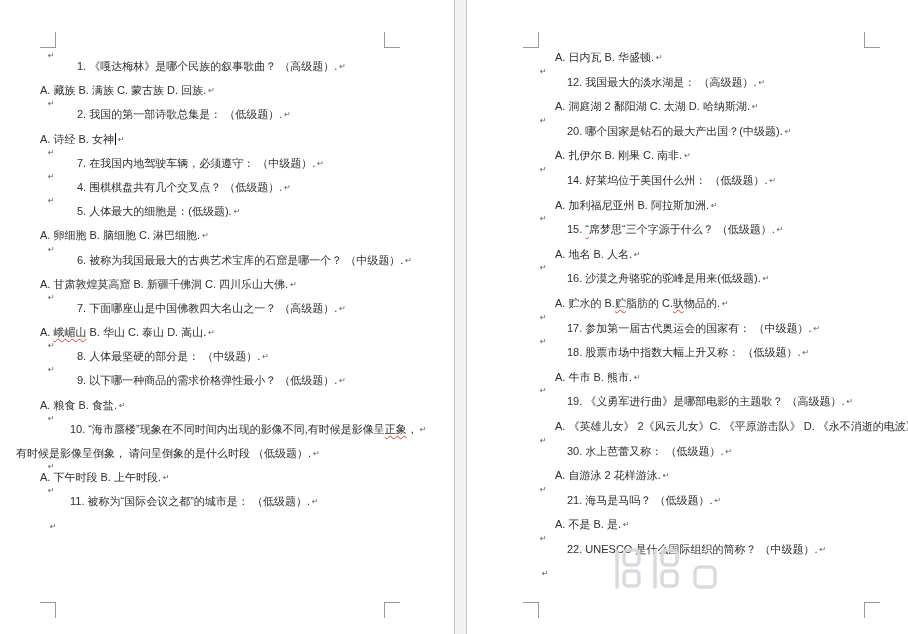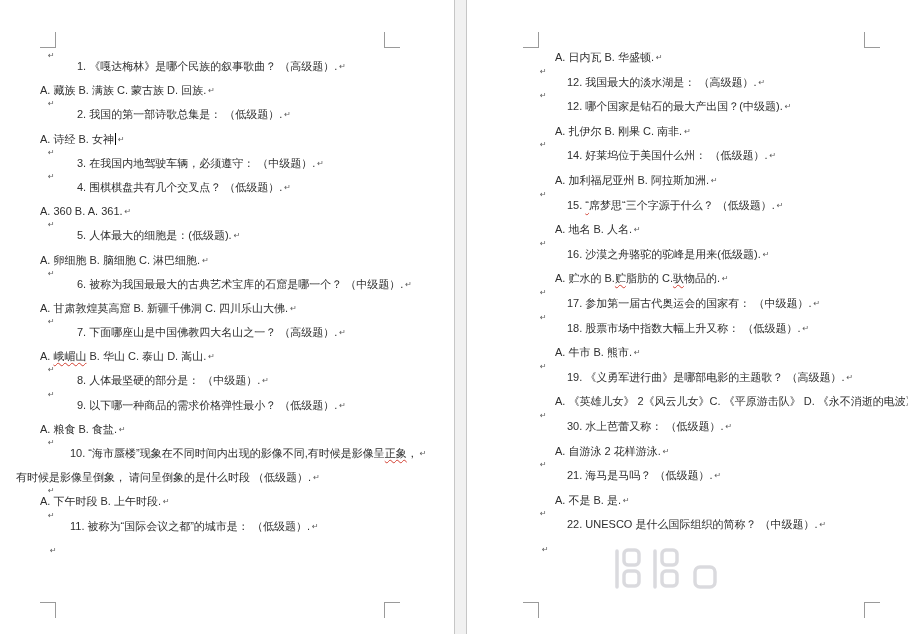--- a/index.html
+++ b/index.html
@@ -69,23 +69,22 @@
 <div class="page p-left" id="page-left">
   <div class="corner c-tl"></div>
   <div class="corner c-tr"></div>
   <div class="corner c-bl"></div>
   <div class="corner c-br"></div>
   <div class="rows">
       <div class="row k-q1"><span class="margin-pilcrow">↵</span><span>1.  《嘎达梅林》是哪个民族的叙事歌曲？ （高级题）.</span><span class="pilcrow">↵</span></div>
       <div class="row k-a"><span>A. 藏族 B. 满族 C. 蒙古族 D. 回族.</span><span class="pilcrow">↵</span></div>
       <div class="row k-q1"><span class="margin-pilcrow">↵</span><span>2.  我国的第一部诗歌总集是： （低级题）.</span><span class="pilcrow">↵</span></div>
       <div class="row k-a"><span>A. 诗经 B. 女神</span><span class="cursor"></span><span class="pilcrow">↵</span></div>
-      <div class="row k-q1"><span class="margin-pilcrow">↵</span><span>3.  在我国内地驾驶车辆，必须遵守： （中级题）.</span><span class="pilcrow">↵</span></div>
+      <div class="row k-q1"><span class="margin-pilcrow">↵</span><span>7.  在我国内地驾驶车辆，必须遵守： （中级题）.</span><span class="pilcrow">↵</span></div>
       <div class="row k-q1"><span class="margin-pilcrow">↵</span><span>4.  围棋棋盘共有几个交叉点？ （低级题）.</span><span class="pilcrow">↵</span></div>
-      <div class="row k-a"><span>A. 360 B. A. 361.</span><span class="pilcrow">↵</span></div>
       <div class="row k-q1"><span class="margin-pilcrow">↵</span><span>5.  人体最大的细胞是：(低级题).</span><span class="pilcrow">↵</span></div>
       <div class="row k-a"><span>A. 卵细胞 B. 脑细胞 C. 淋巴细胞.</span><span class="pilcrow">↵</span></div>
       <div class="row k-q1"><span class="margin-pilcrow">↵</span><span>6.  被称为我国最最大的古典艺术宝库的石窟是哪一个？ （中级题）.</span><span class="pilcrow">↵</span></div>
       <div class="row k-a"><span>A. 甘肃敦煌莫高窟 B. 新疆千佛洞 C. 四川乐山大佛.</span><span class="pilcrow">↵</span></div>
       <div class="row k-q1"><span class="margin-pilcrow">↵</span><span>7.  下面哪座山是中国佛教四大名山之一？ （高级题）.</span><span class="pilcrow">↵</span></div>
       <div class="row k-a"><span>A. </span><span class="wavy">峨嵋山</span><span> B. 华山 C. 泰山 D. 嵩山.</span><span class="pilcrow">↵</span></div>
       <div class="row k-q1"><span class="margin-pilcrow">↵</span><span>8.  人体最坚硬的部分是： （中级题）.</span><span class="pilcrow">↵</span></div>
       <div class="row k-q1"><span class="margin-pilcrow">↵</span><span>9.  以下哪一种商品的需求价格弹性最小？ （低级题）.</span><span class="pilcrow">↵</span></div>
       <div class="row k-a"><span>A. 粮食 B. 食盐.</span><span class="pilcrow">↵</span></div>
       <div class="row k-q2"><span class="margin-pilcrow">↵</span><span>10.  “海市蜃楼”现象在不同时间内出现的影像不同,有时候是影像呈</span><span class="wavy">正象</span><span>，</span><span class="pilcrow">↵</span></div>
@@ -99,21 +98,22 @@
 <div class="page-gap"></div>
 
 <div class="page p-right" id="page-right">
   <div class="corner c-tl"></div>
   <div class="corner c-tr"></div>
   <div class="corner c-bl"></div>
   <div class="corner c-br"></div>
   <div class="rows">
       <div class="row k-a"><span>A. 日内瓦 B. 华盛顿.</span><span class="pilcrow">↵</span></div>
       <div class="row k-q2"><span class="margin-pilcrow">↵</span><span>12.  我国最大的淡水湖是： （高级题）.</span><span class="pilcrow">↵</span></div>
-      <div class="row k-q2"><span class="margin-pilcrow">↵</span><span>12.  哪个国家是钻石的最大产出国？(中级题).</span><span class="pilcrow">↵</span></div>
+      <div class="row k-a"><span>A. 洞庭湖 2 鄱阳湖 C. 太湖 D. 哈纳斯湖.</span><span class="pilcrow">↵</span></div>
+      <div class="row k-q2"><span class="margin-pilcrow">↵</span><span>20.  哪个国家是钻石的最大产出国？(中级题).</span><span class="pilcrow">↵</span></div>
       <div class="row k-a"><span>A. 扎伊尔 B. 刚果 C. 南非.</span><span class="pilcrow">↵</span></div>
       <div class="row k-q2"><span class="margin-pilcrow">↵</span><span>14.  好莱坞位于美国什么州： （低级题）.</span><span class="pilcrow">↵</span></div>
       <div class="row k-a"><span>A. 加利福尼亚州 B. 阿拉斯加洲.</span><span class="pilcrow">↵</span></div>
       <div class="row k-q2"><span class="margin-pilcrow">↵</span><span>15.  </span><span class="wavy">“</span><span>席梦思“三个字源于什么？ （低级题）.</span><span class="pilcrow">↵</span></div>
       <div class="row k-a"><span>A. 地名 B. 人名.</span><span class="pilcrow">↵</span></div>
       <div class="row k-q2"><span class="margin-pilcrow">↵</span><span>16.  沙漠之舟骆驼的驼峰是用来(低级题).</span><span class="pilcrow">↵</span></div>
       <div class="row k-a"><span>A. 贮水的 B.</span><span class="wavy">贮</span><span>脂肪的 C.</span><span class="wavy">驮</span><span>物品的.</span><span class="pilcrow">↵</span></div>
       <div class="row k-q2"><span class="margin-pilcrow">↵</span><span>17.  参加第一届古代奥运会的国家有： （中级题）.</span><span class="pilcrow">↵</span></div>
       <div class="row k-q2"><span class="margin-pilcrow">↵</span><span>18.  股票市场中指数大幅上升又称： （低级题）.</span><span class="pilcrow">↵</span></div>
       <div class="row k-a"><span>A. 牛市 B. 熊市.</span><span class="pilcrow">↵</span></div>

